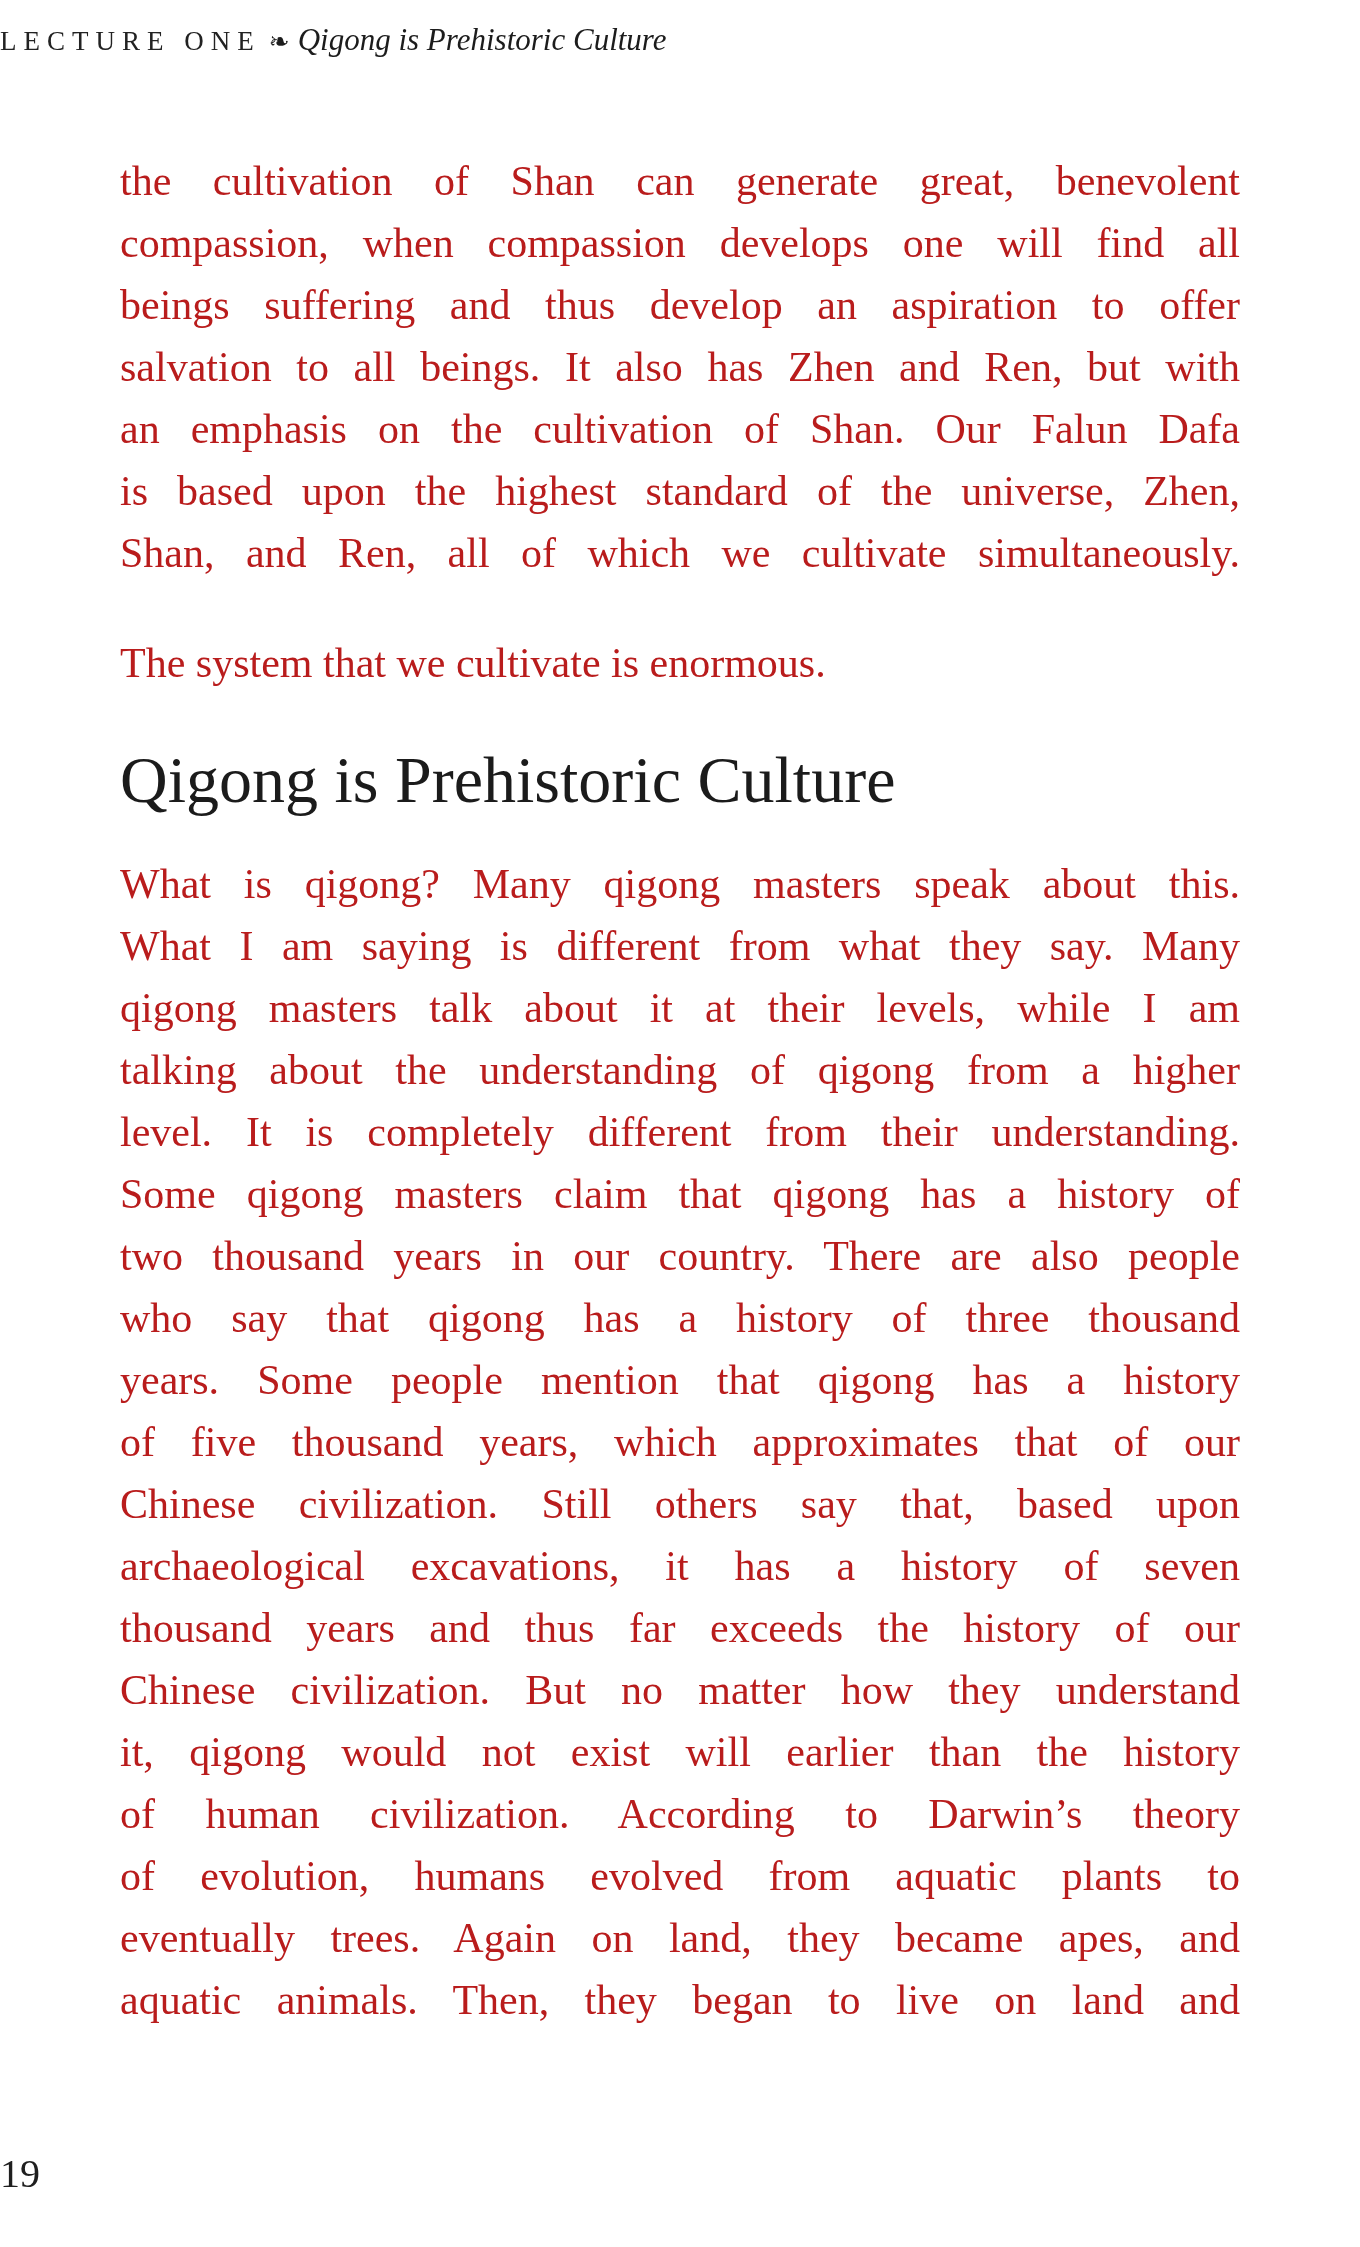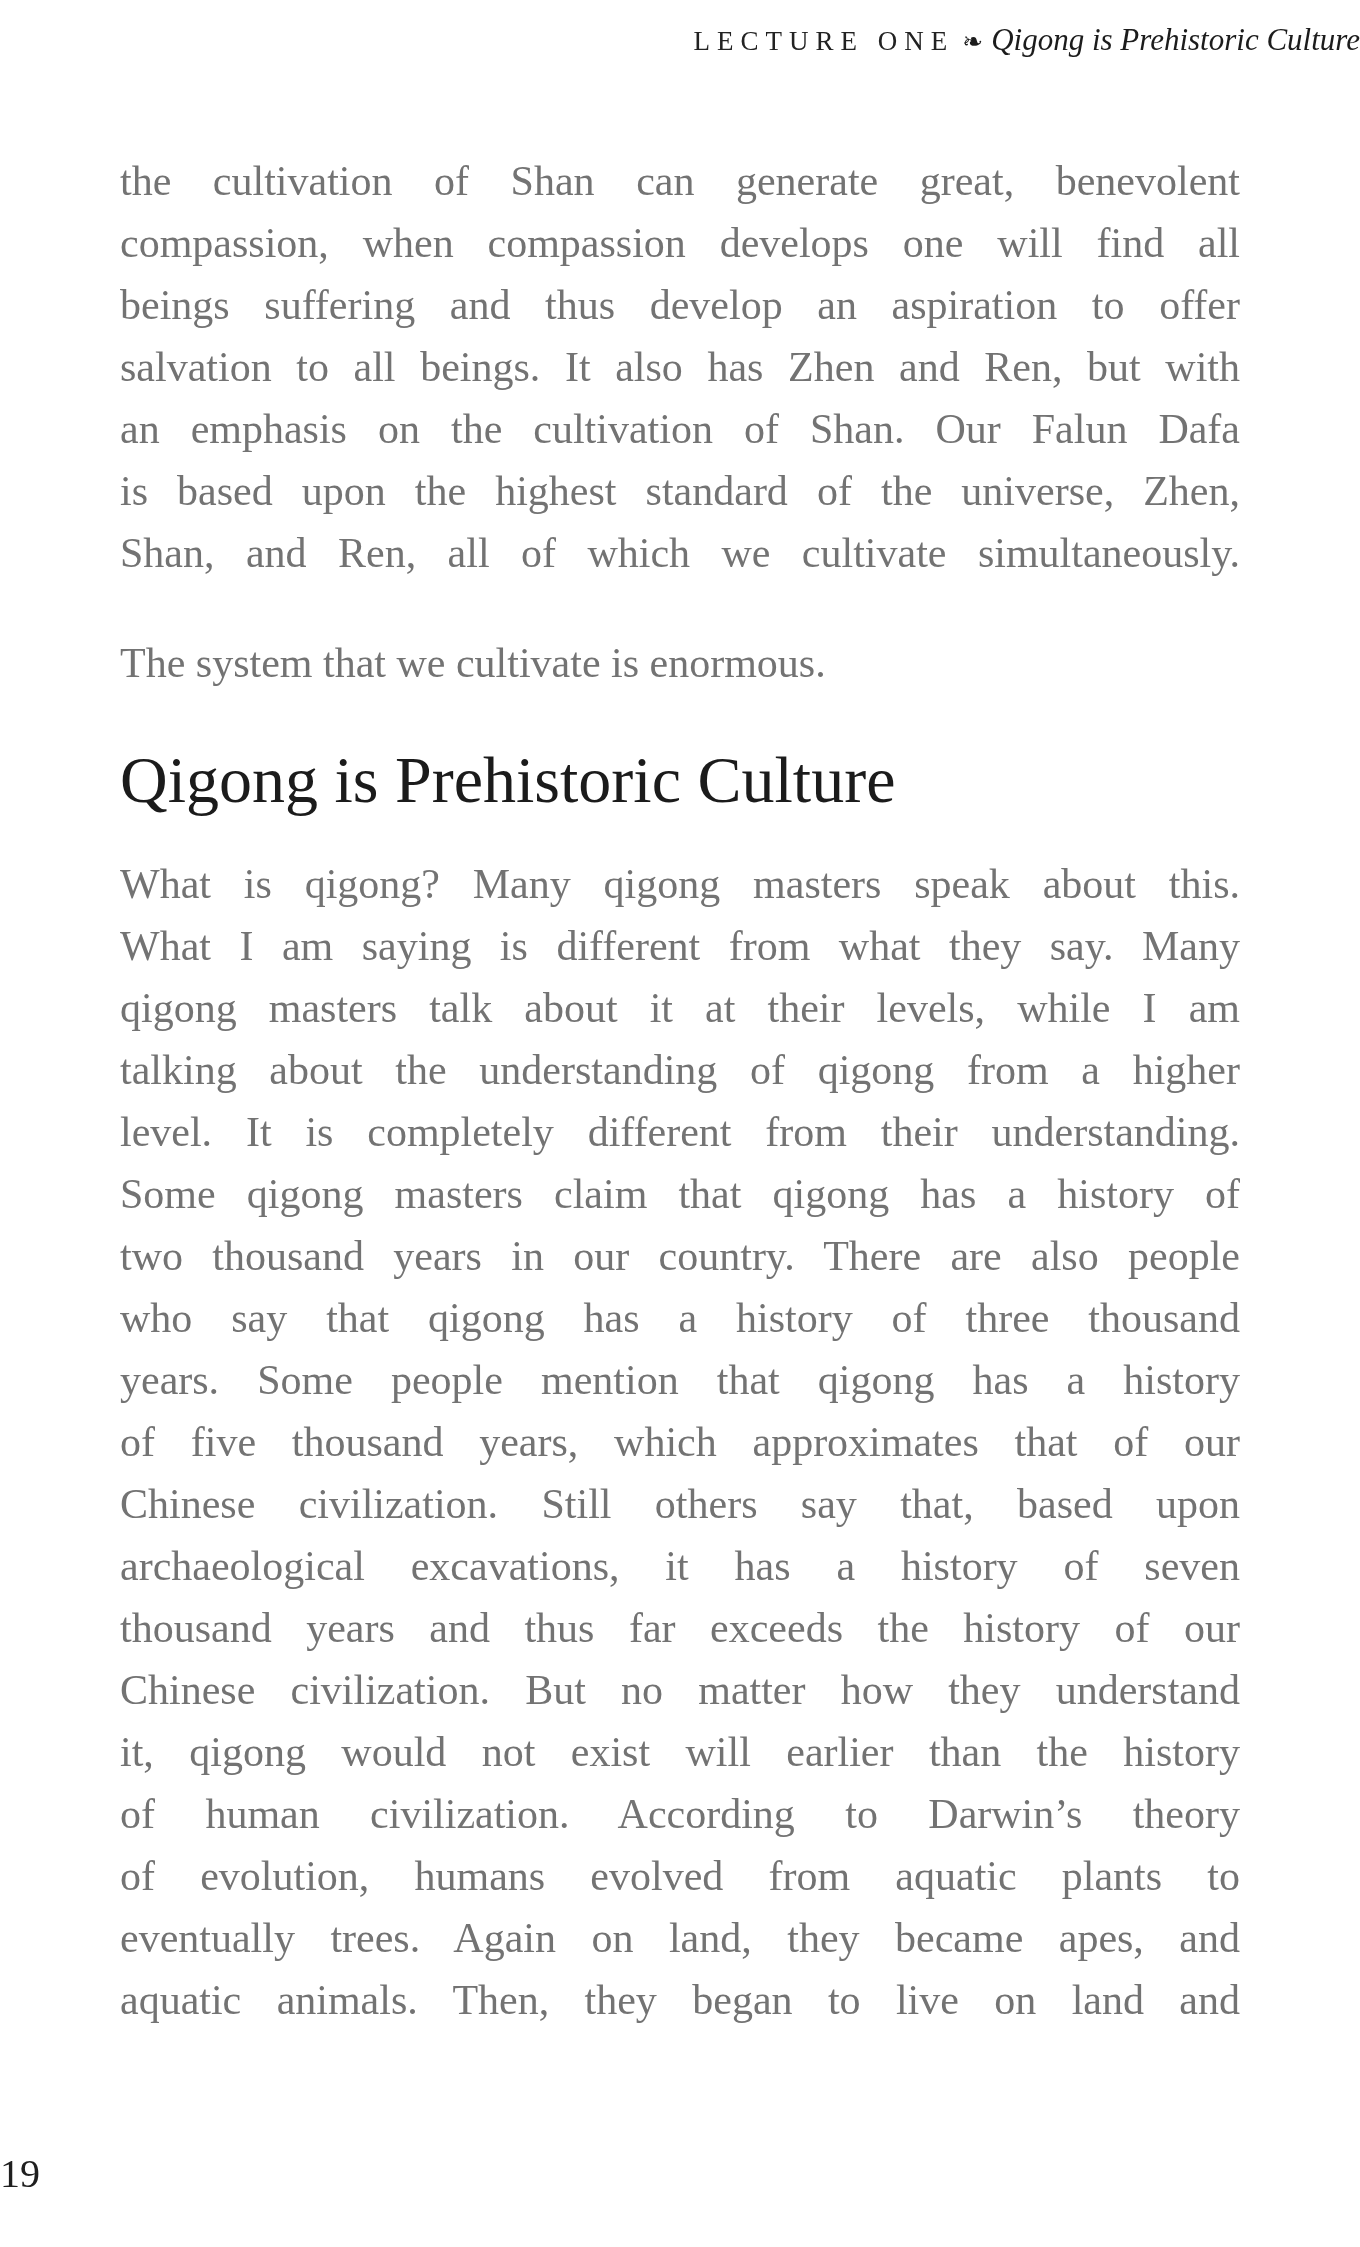--- a/index.html
+++ b/index.html
@@ -13,21 +13,21 @@
     font-family: "Liberation Serif", "DejaVu Serif", serif;
     overflow: hidden;
   }
 
   
   .running-header {
     position: absolute;
     top: 22px;
     left: 0;
     right: 0;
-    text-align: right;
+    text-align: left;
     white-space: nowrap;
   }
   .rh-caps {
     font-size: 27px;
     letter-spacing: 7px;
     color: #222;
   }
   .rh-orn {
     font-size: 25px;
     margin: 0 4px 0 8px;
@@ -39,21 +39,21 @@
     color: #1c1c1c;
   }
 
   
   .para {
     position: absolute;
     left: 120px;
     right: 120px;
     font-size: 42px;
     line-height: 62px;
-    color: #737373;
+    color: #b91c1c;
   }
   .para1 { top: 150px; }
   .para2 { top: 853px; }
 
   .line {
     text-align: justify;
     text-align-last: justify;
   }
   .line-last {
     text-align: justify;

